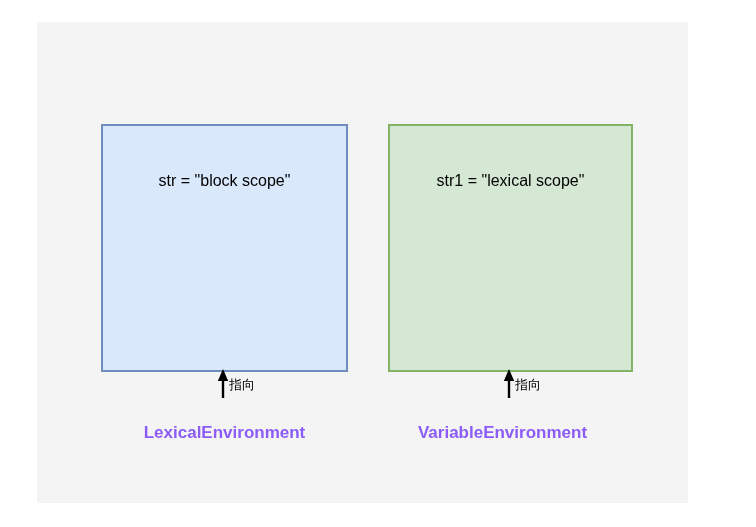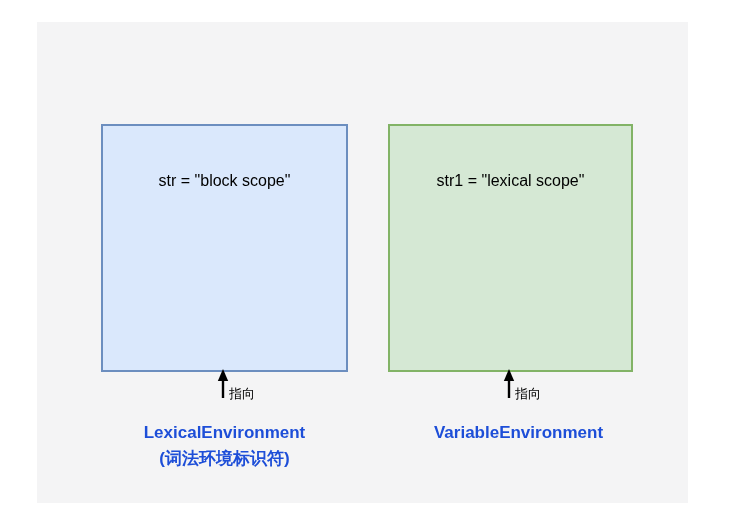--- a/index.html
+++ b/index.html
@@ -77,43 +77,43 @@
   .arrow {
     position: absolute;
     left: 0;
     top: 0;
     width: 16px;
     height: 30px;
   }
   .arrow-label {
     position: absolute;
     left: 14px;
-    top: 17px;
+    top: 8px;
     font-size: 13px;
     color: #000000;
     white-space: nowrap;
   }
   #arrow-lexical { left: 215px; }
   #arrow-variable { left: 501px; }
   
   .caption {
     position: absolute;
     top: 420px;
     text-align: center;
     font-size: 17px;
     font-weight: bold;
-    color: #1d4ed8;
+    color: #8b5cf6;
     line-height: 26px;
   }
   #caption-lexical {
     left: 101px;
     width: 247px;
   }
   #caption-variable {
-    left: 396px;
+    left: 380px;
     width: 245px;
   }
   .caption .line {
     display: block;
     white-space: nowrap;
   }
 </style>
 </head>
 <body>
 
@@ -141,20 +141,19 @@
   <div class="arrow-group" id="arrow-variable">
     <svg class="arrow" viewBox="0 0 16 30">
       <path d="M8 30 L8 10" stroke="#000000" stroke-width="2.4" fill="none"></path>
       <path d="M8 1 L13.2 13 L2.8 13 Z" fill="#000000"></path>
     </svg>
     <span class="arrow-label">指向</span>
   </div>
 
   <div class="caption" id="caption-lexical">
     <span class="line">LexicalEnvironment</span>
-    <span class="line">(词法环境标识符)</span>
   </div>
 
   <div class="caption" id="caption-variable">
     <span class="line">VariableEnvironment</span>
   </div>
 
 </div>
 
 </body></html>

